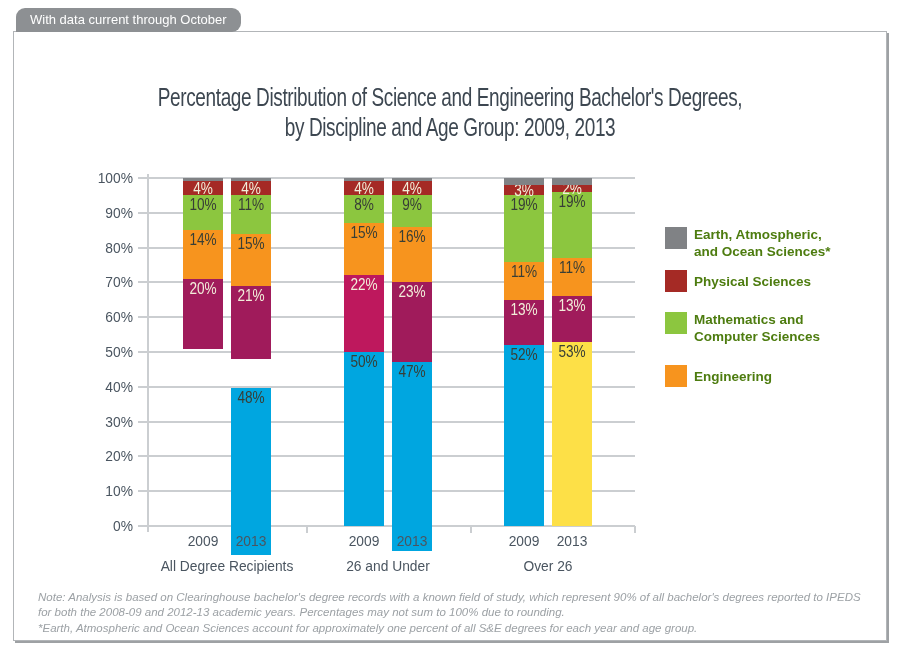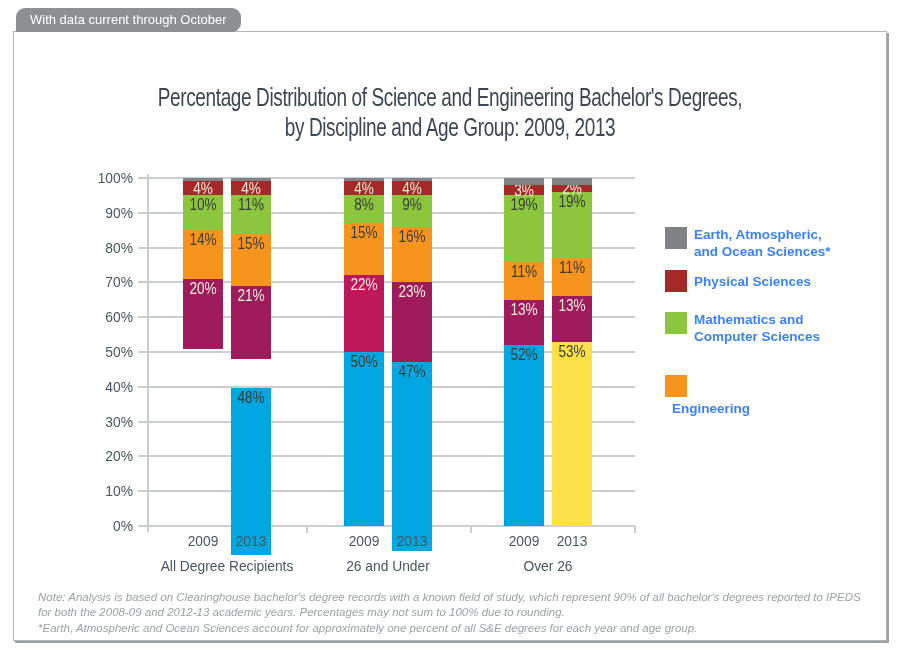--- a/index.html
+++ b/index.html
@@ -37,21 +37,21 @@
     font-size:17px;line-height:15px;
     transform:scaleX(0.8);transform-origin:50% 50%;
   }
   .xyear,.xgroup{
     position:absolute;text-align:center;color:#4a5560;font-size:15px;
     transform:scaleX(0.92);transform-origin:50% 50%;
   }
   .legend-item{position:absolute;left:665px;display:flex;align-items:flex-start;}
   .legend-swatch{width:22px;height:22px;flex:0 0 22px;}
   .legend-text{
-    margin-left:7px;color:#3b82f6;font-weight:bold;font-size:13.5px;line-height:17px;
+    margin-left:7px;color:#4d7c0f;font-weight:bold;font-size:13.5px;line-height:17px;
     white-space:nowrap;
   }
   .notes{position:absolute;left:38px;width:824px;color:#9ca1a5;font-style:italic;
     font-size:11.5px;line-height:15px;}
   .note-1{top:590px;}
   .note-2{top:621px;}
 </style>
 </head>
 <body>
 
@@ -208,21 +208,21 @@
         <div>Physical Sciences</div>
       </div>
     </div>
     <div class="legend-item" style="top: 312px;">
       <div class="legend-swatch" style="background: rgb(140, 198, 63);"></div>
       <div class="legend-text" style="margin-top: -1px;">
         <div>Mathematics and</div>
         <div>Computer Sciences</div>
       </div>
     </div>
-    <div class="legend-item" style="top: 375px; flex-direction: column;">
+    <div class="legend-item" style="top: 365px;">
       <div class="legend-swatch" style="background: rgb(247, 148, 30);"></div>
       <div class="legend-text" style="margin-top: 3px;">
         <div>Engineering</div>
       </div>
     </div>
   </div>
 
 <div class="notes note-1">Note: Analysis is based on Clearinghouse bachelor's degree records with a known field of study, which represent 90% of all bachelor's degrees reported to IPEDS for both the 2008-09 and 2012-13 academic years. Percentages may not sum to 100% due to rounding.</div>
 <div class="notes note-2">*Earth, Atmospheric and Ocean Sciences account for approximately one percent of all S&amp;E degrees for each year and age group.</div>
 

